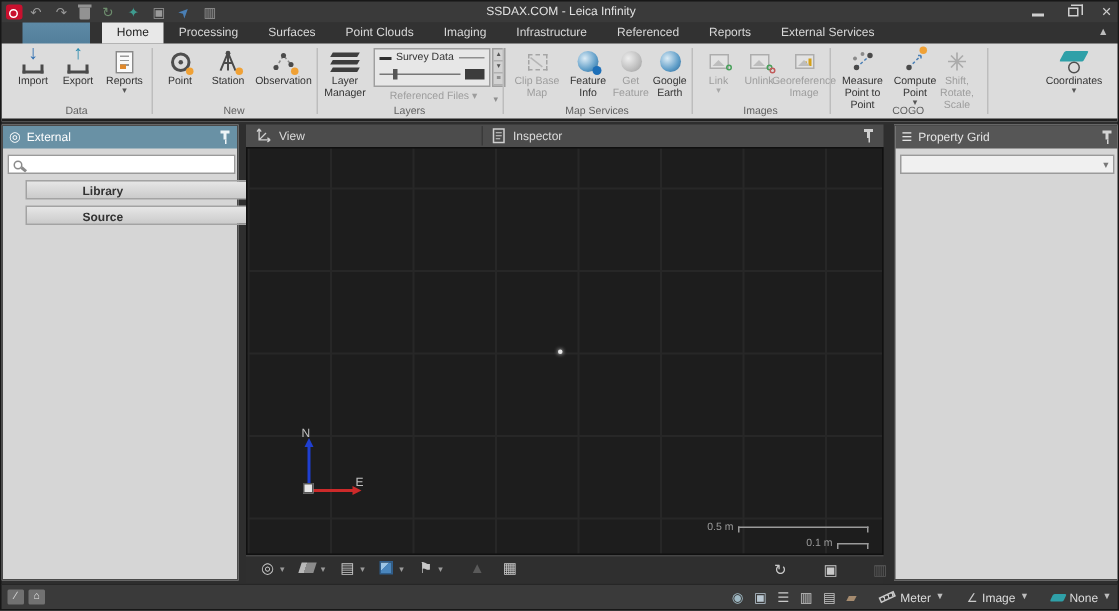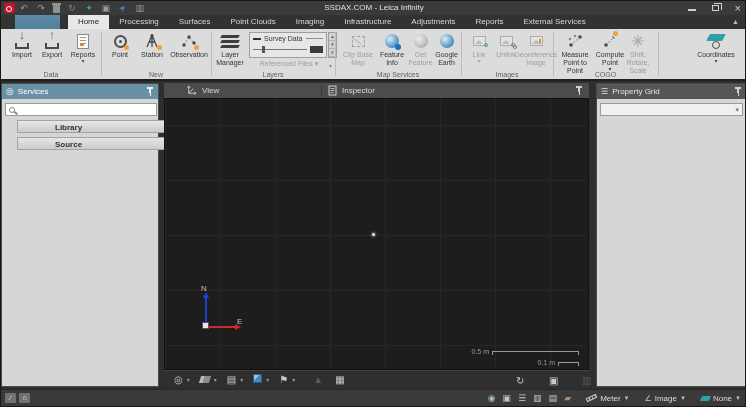--- a/index.html
+++ b/index.html
@@ -152,21 +152,21 @@
   </div>
 
   <div class="tabbar">
     <div class="tab tab-file">File</div>
     <div class="tab tab-active">Home</div>
     <div class="tab">Processing</div>
     <div class="tab">Surfaces</div>
     <div class="tab">Point Clouds</div>
     <div class="tab">Imaging</div>
     <div class="tab">Infrastructure</div>
-    <div class="tab">Adjustments</div>
+    <div class="tab">Referenced</div>
     <div class="tab">Reports</div>
     <div class="tab">External Services</div>
   </div>
   <div class="ribbon-collapse">▲</div>
 
   <div class="ribbon">
 
     <div class="rbtn" style="left:6px; width:30px;">
       <div class="ic">
           <div class="tray">
@@ -359,35 +359,35 @@
           </div>
         </div>
       <span>Coordinates</span>
       <span class="caret"></span>
     </div>
   </div>
 
   <div class="panel" style="left:0; width:158px;">
     <div class="phead" style="background:#6991a5; color:#fff;">
       <span style="font-size:9px; line-height:9px;">◎</span>
-      <span>Services</span>
+      <span>External</span>
       <span class="pin" style="color:#eef4f7;">
           <i></i>
         </span>
     </div>
     <div class="search">
       <span class="mag"></span>
       <input style="border: none; outline: none; flex: 1 1 0%; height: 10px; font-size: 8px; font-family: inherit; background: transparent; margin-left: 3px;">
     </div>
     <div class="nav-btn" style="top:36px;">Library</div>
     <div class="nav-btn" style="top:53px;">Source</div>
   </div>
 
   <div class="viewstrip">
-    <div class="vtab" style="left:16px;">
+    <div class="vtab" style="left:0;">
       <svg width="11" height="11" viewBox="0 0 12 12">
         <path d="M3 1 V9 H11 M3 1 l-1.5 2 M3 1 l1.5 2 M11 9 l-2 -1.5 M11 9 l-2 1.5 M3 9 L8 4" stroke="#cfcfcf" stroke-width="1" fill="none"></path>
       </svg>
       <span>View</span>
     </div>
     <div class="vdivider"></div>
     <div class="vtab" style="left:158px;">
       <svg width="9" height="11" viewBox="0 0 9 11">
         <rect x="1" y="1" width="7" height="9" fill="none" stroke="#cfcfcf"></rect>
         <path d="M2.5 3.5 h4 M2.5 5.5 h4 M2.5 7.5 h3" stroke="#cfcfcf" stroke-width="0.8"></path>

